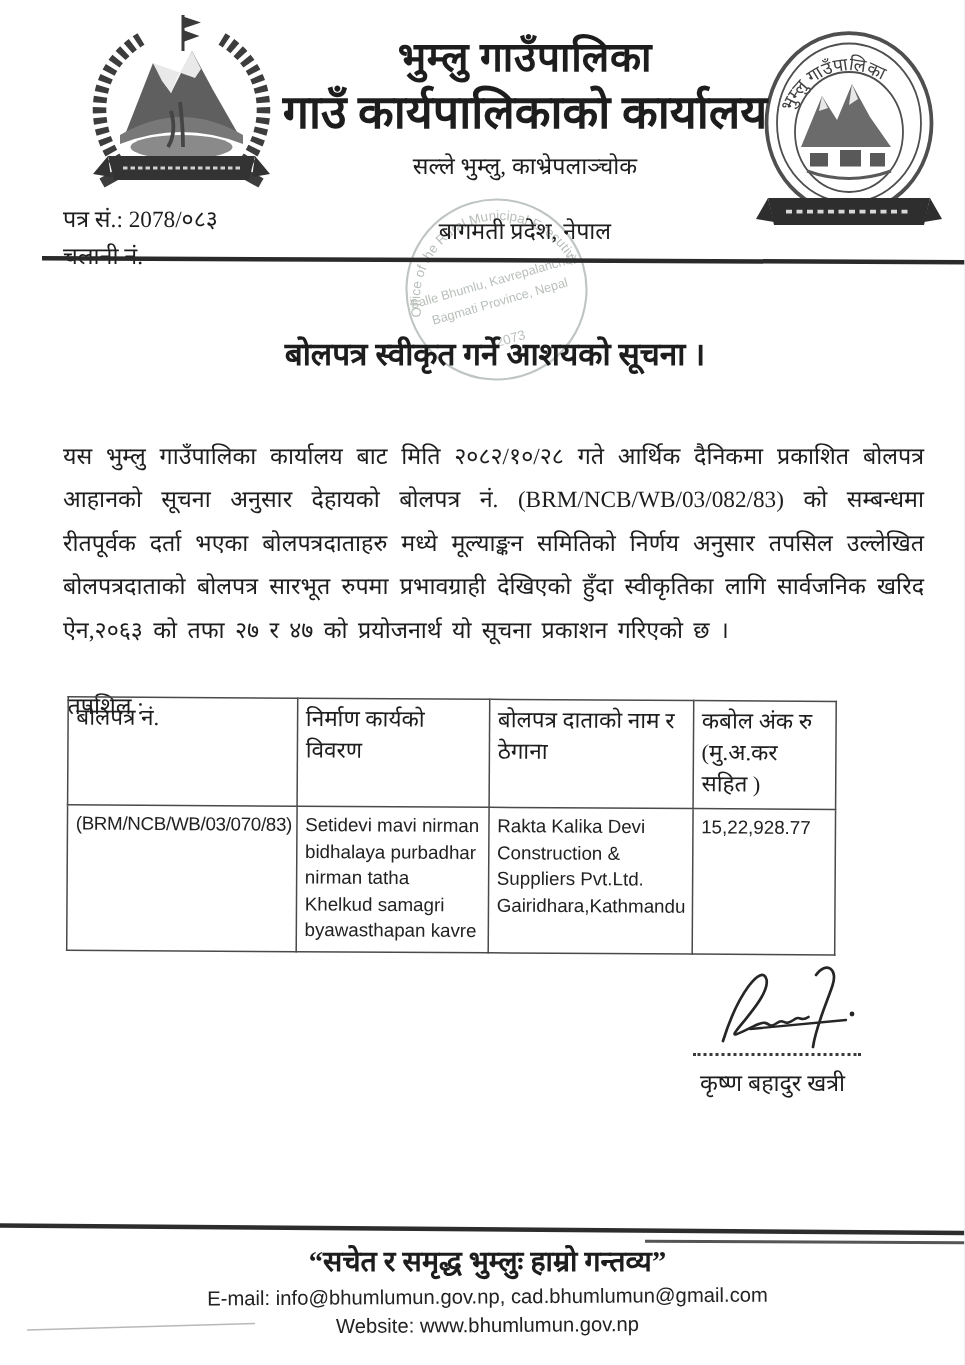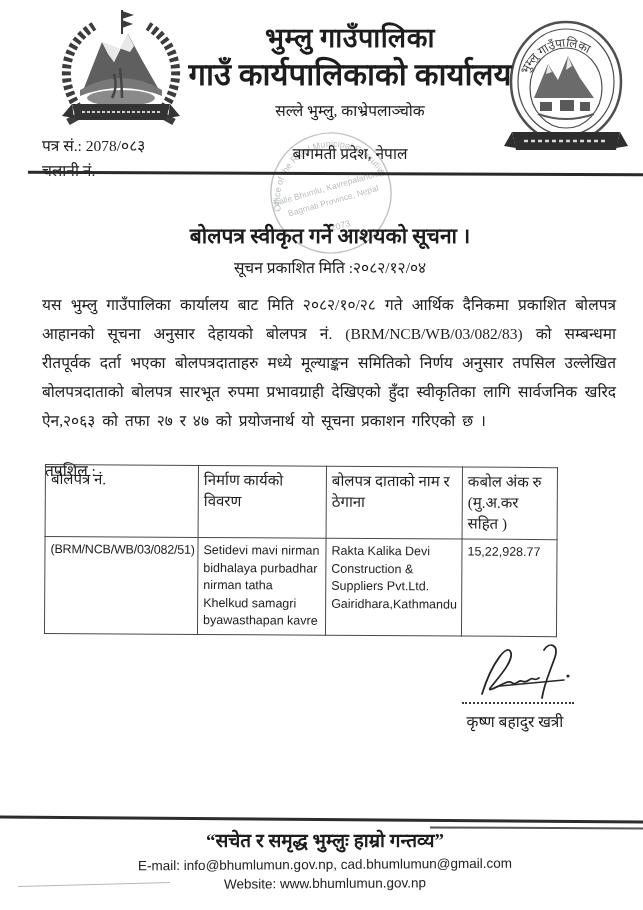--- a/index.html
+++ b/index.html
@@ -129,40 +129,39 @@
 
   <div class="abs muni-name">भुम्लु गाउँपालिका</div>
   <div class="abs office-name">गाउँ कार्यपालिकाको कार्यालय</div>
   <div class="abs addr1">सल्ले भुम्लु, काभ्रेपलाञ्चोक</div>
   <div class="abs addr2">बागमती प्रदेश, नेपाल</div>
   <div class="abs ref-no">पत्र सं.: 2078/०८३</div>
   <div class="abs dispatch">चलानी नं.</div>
   <div class="abs header-rule"></div>
 
   <div class="abs notice-title">बोलपत्र स्वीकृत गर्ने आशयको सूचना ।</div>
-  <div class="abs pub-date">सूचन प्रकाशित मिति :२०८२/१२/०४</div>
   <div class="abs body-text">यस भुम्लु गाउँपालिका कार्यालय बाट मिति २०८२/१०/२८ गते आर्थिक दैनिकमा प्रकाशित बोलपत्र आहानको सूचना अनुसार देहायको बोलपत्र नं. (BRM/NCB/WB/03/082/83) को सम्बन्धमा रीतपूर्वक दर्ता भएका बोलपत्रदाताहरु मध्ये मूल्याङ्कन समितिको निर्णय अनुसार तपसिल उल्लेखित बोलपत्रदाताको बोलपत्र सारभूत रुपमा प्रभावग्राही  देखिएको  हुँदा स्वीकृतिका लागि सार्वजनिक खरिद ऐन,२०६३ को तफा २७ र ४७ को प्रयोजनार्थ यो सूचना प्रकाशन गरिएको छ ।</div>
   <div class="abs schedule">तपशिल :</div>
 
   <table class="abs tender-table">
     <colgroup>
       <col style="width:153px">
         <col style="width:128px">
         <col style="width:136px">
         <col style="width:95px">
     </colgroup>
     <tbody>
         <tr class="row-head">
       <td class="hdr-cell">बोलपत्र नं.</td>
       <td class="hdr-cell">निर्माण कार्यको विवरण</td>
       <td class="hdr-cell">बोलपत्र दाताको नाम र ठेगाना</td>
       <td class="hdr-cell">कबोल अंक रु (मु.अ.कर सहित )</td>
     </tr>
     <tr class="row-data">
-      <td class="cell-en cell-tender">(BRM/NCB/WB/03/082/51)</td>
+      <td class="cell-en cell-tender">(BRM/NCB/WB/03/070/83)</td>
       <td class="cell-en">Setidevi mavi nirman bidhalaya purbadhar nirman tatha Khelkud samagri byawasthapan kavre</td>
       <td class="cell-en">Rakta Kalika Devi Construction &amp; Suppliers Pvt.Ltd. Gairidhara,Kathmandu</td>
       <td class="cell-en">15,22,928.77</td>
     </tr>
   </tbody>
     </table>
 
   <svg class="abs sig-squiggle" viewBox="0 0 105 64">
     <path d="M10,54 C20,22 36,2 39,13 C41,22 26,38 19,47 C14,53 24,47 33,43 C42,39 39,47 46,42 C51,38 50,45 57,40 C62,36 61,42 67,38" fill="none" stroke="#262626" stroke-width="1.8" stroke-linecap="round"></path>
     <path d="M72,10 C78,1 87,5 83,17 C79,29 72,44 70,58" fill="none" stroke="#262626" stroke-width="1.8" stroke-linecap="round"></path>

